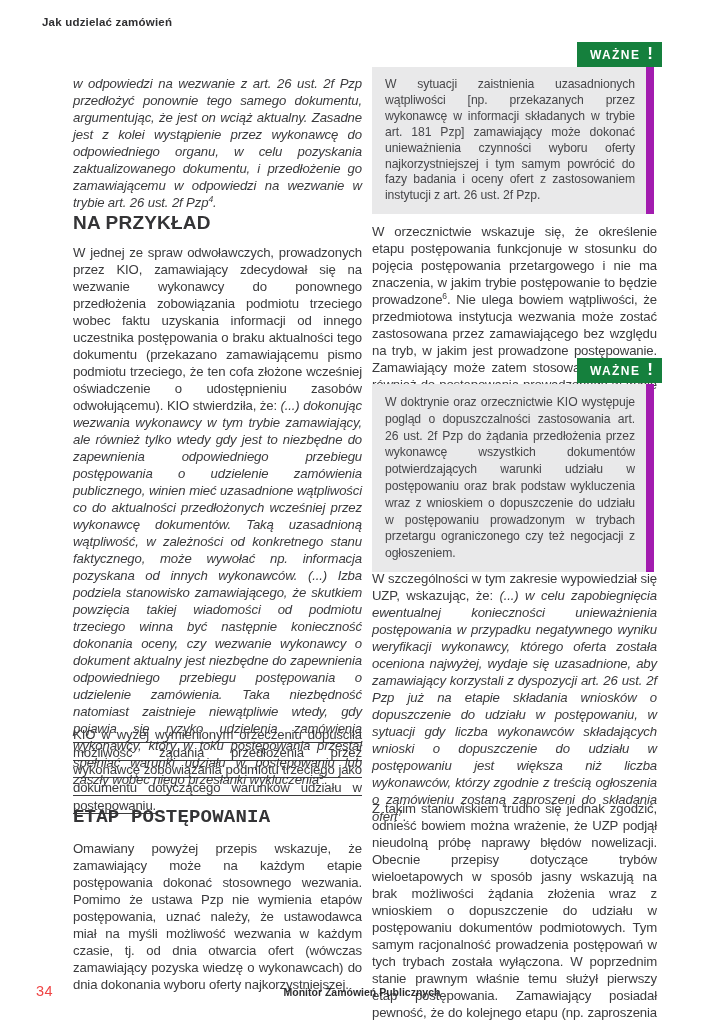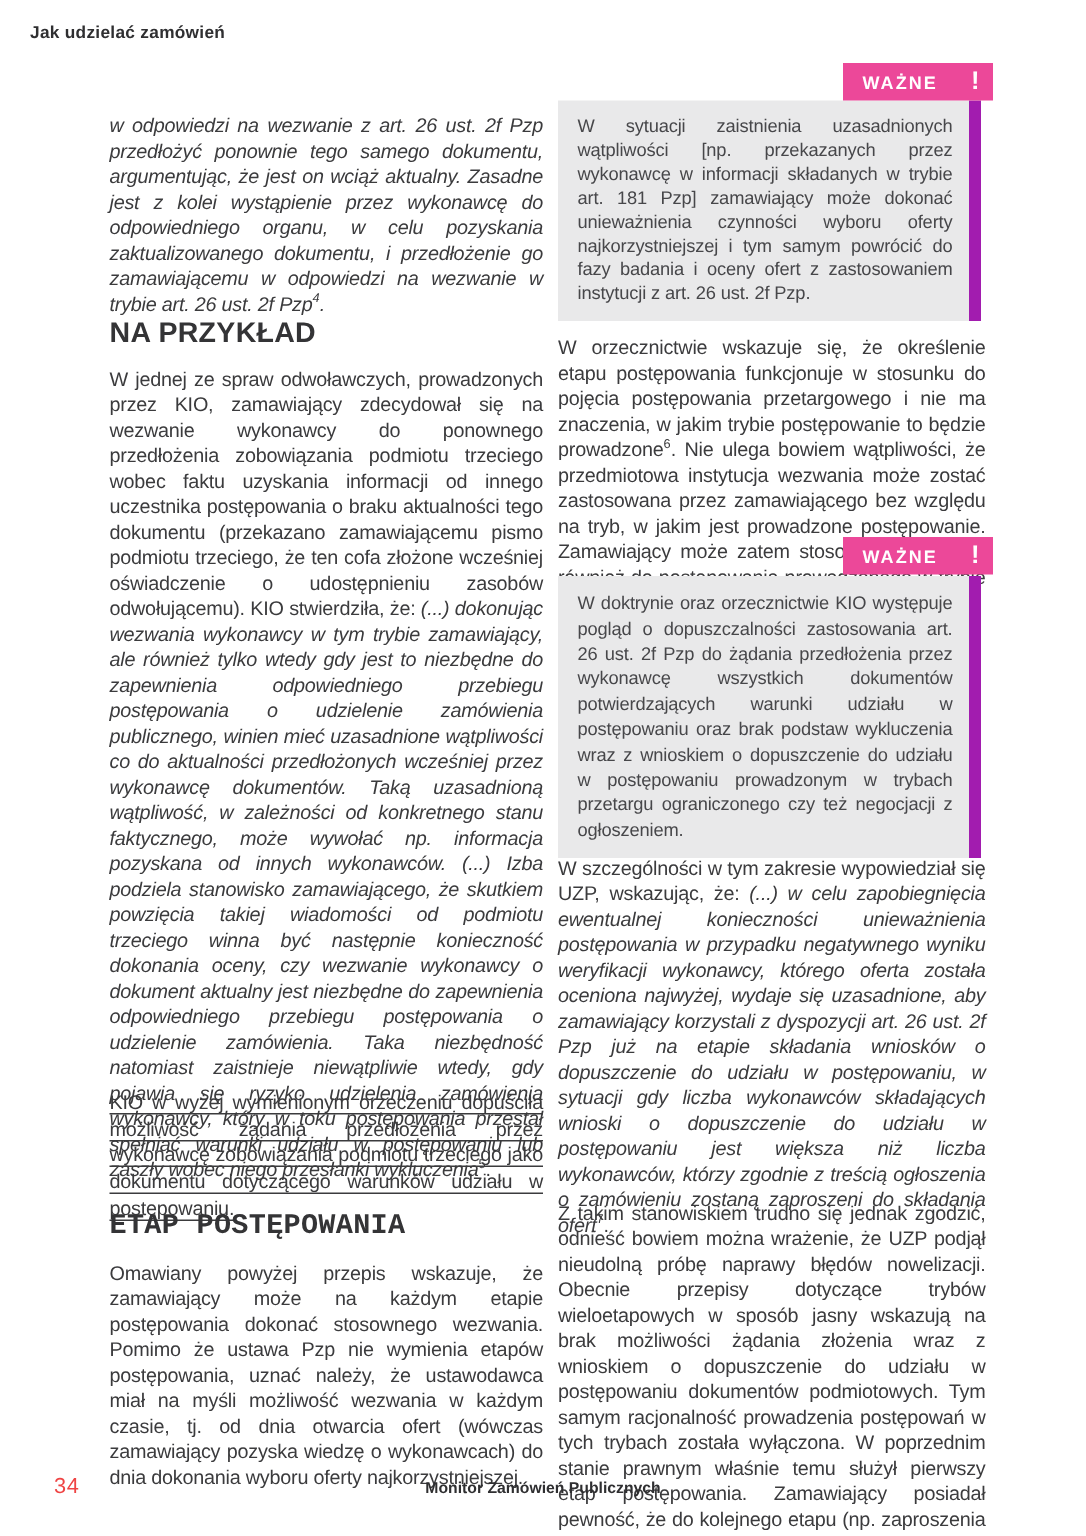--- a/index.html
+++ b/index.html
@@ -6,21 +6,21 @@
   .page {
     position:relative;
     width:724px; height:1024px;
     margin:0 auto;
     background:#ffffff;
     font-family:"Liberation Sans", sans-serif;
     color:#3b3b3d;
     overflow:hidden;
   }
   .running-head {
-    position:absolute; left:20px; top:16px;
+    position:absolute; left:42px; top:16px;
     font-size:11.5px; font-weight:bold; color:#2f2f31;
     letter-spacing:0.2px;
   }
   
   .col { position:absolute; width:289px; }
   .col-left  { left:73px;  top:0; }
   .col-right { left:372px; top:0; width:285px; }
 
   .body-text {
     position:absolute; left:0; width:289px;
@@ -38,23 +38,23 @@
   .section-heading {
     position:absolute; left:0;
     font-size:19px; font-weight:bold; color:#343436;
     letter-spacing:0.2px; white-space:nowrap;
   }
   sup.fn { font-size:8.5px; line-height:0; vertical-align:super; letter-spacing:0; }
 
   
   .wazne-badge {
     position:absolute; right:-5px;
-    background:#ec4899; color:#ffffff;
+    background:#15803d; color:#ffffff;
     height:25px; padding:0 9px 0 13px;
-    display:flex; align-items:center; gap:22px;
+    display:flex; align-items:center; gap:7px;
     z-index:2;
   }
   .wazne-badge .wazne-label {
     font-size:12px; font-weight:bold; letter-spacing:1.4px;
   }
   .wazne-badge .wazne-excl {
     font-size:17px; font-weight:bold; margin-top:-1px;
   }
   
   .important-box {

